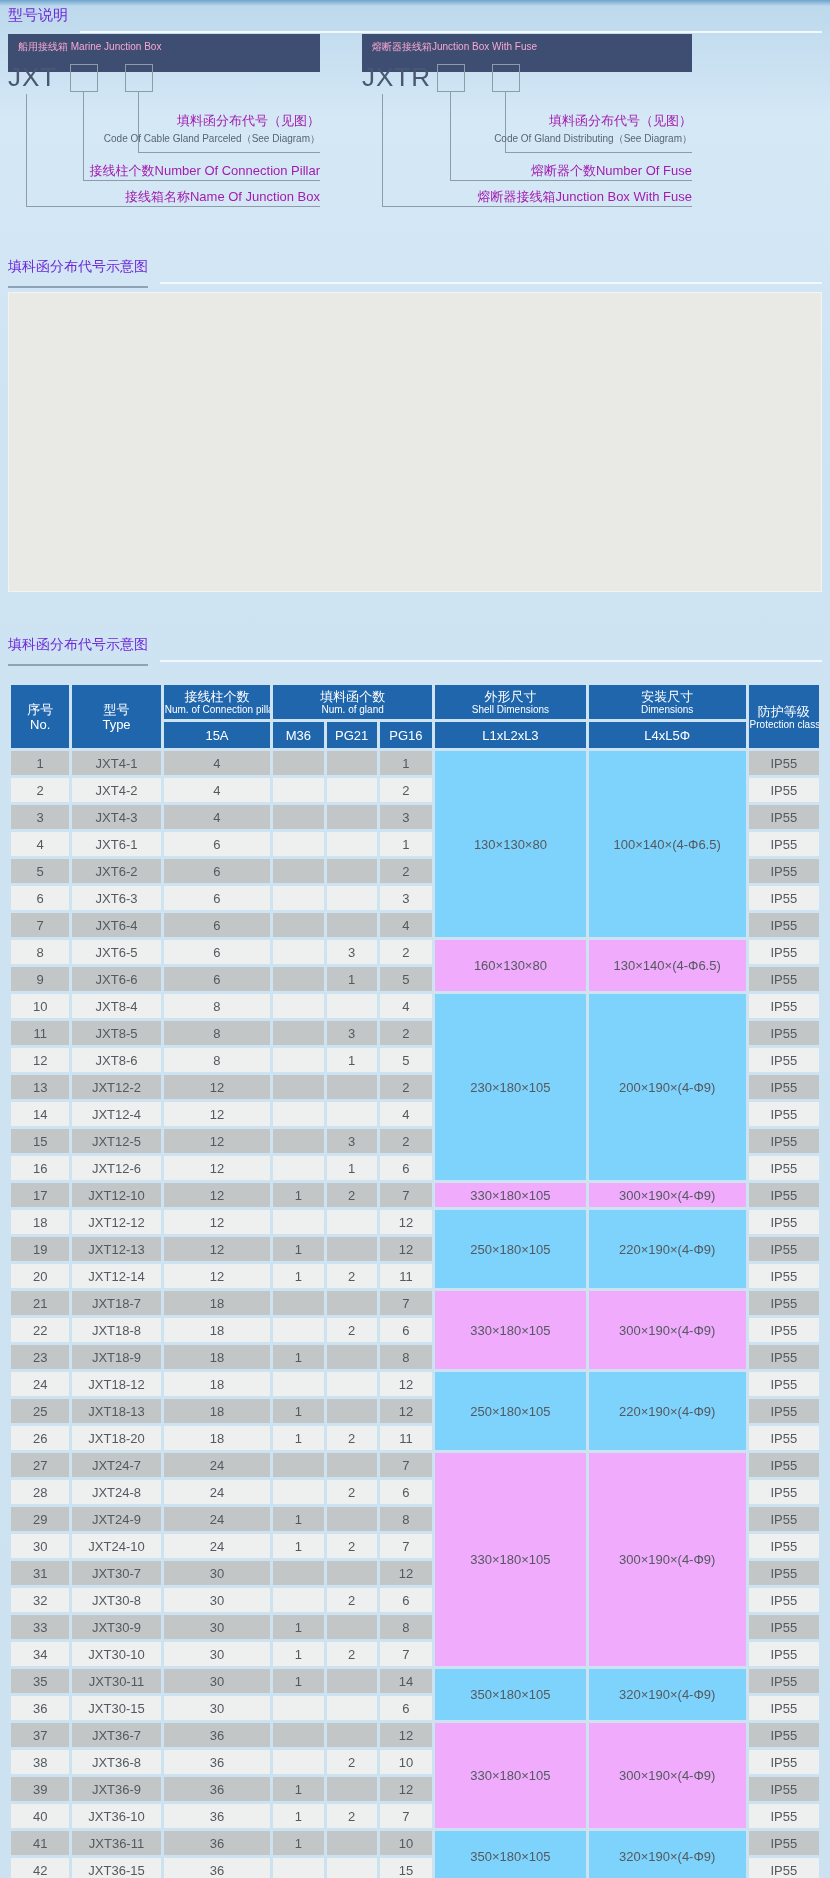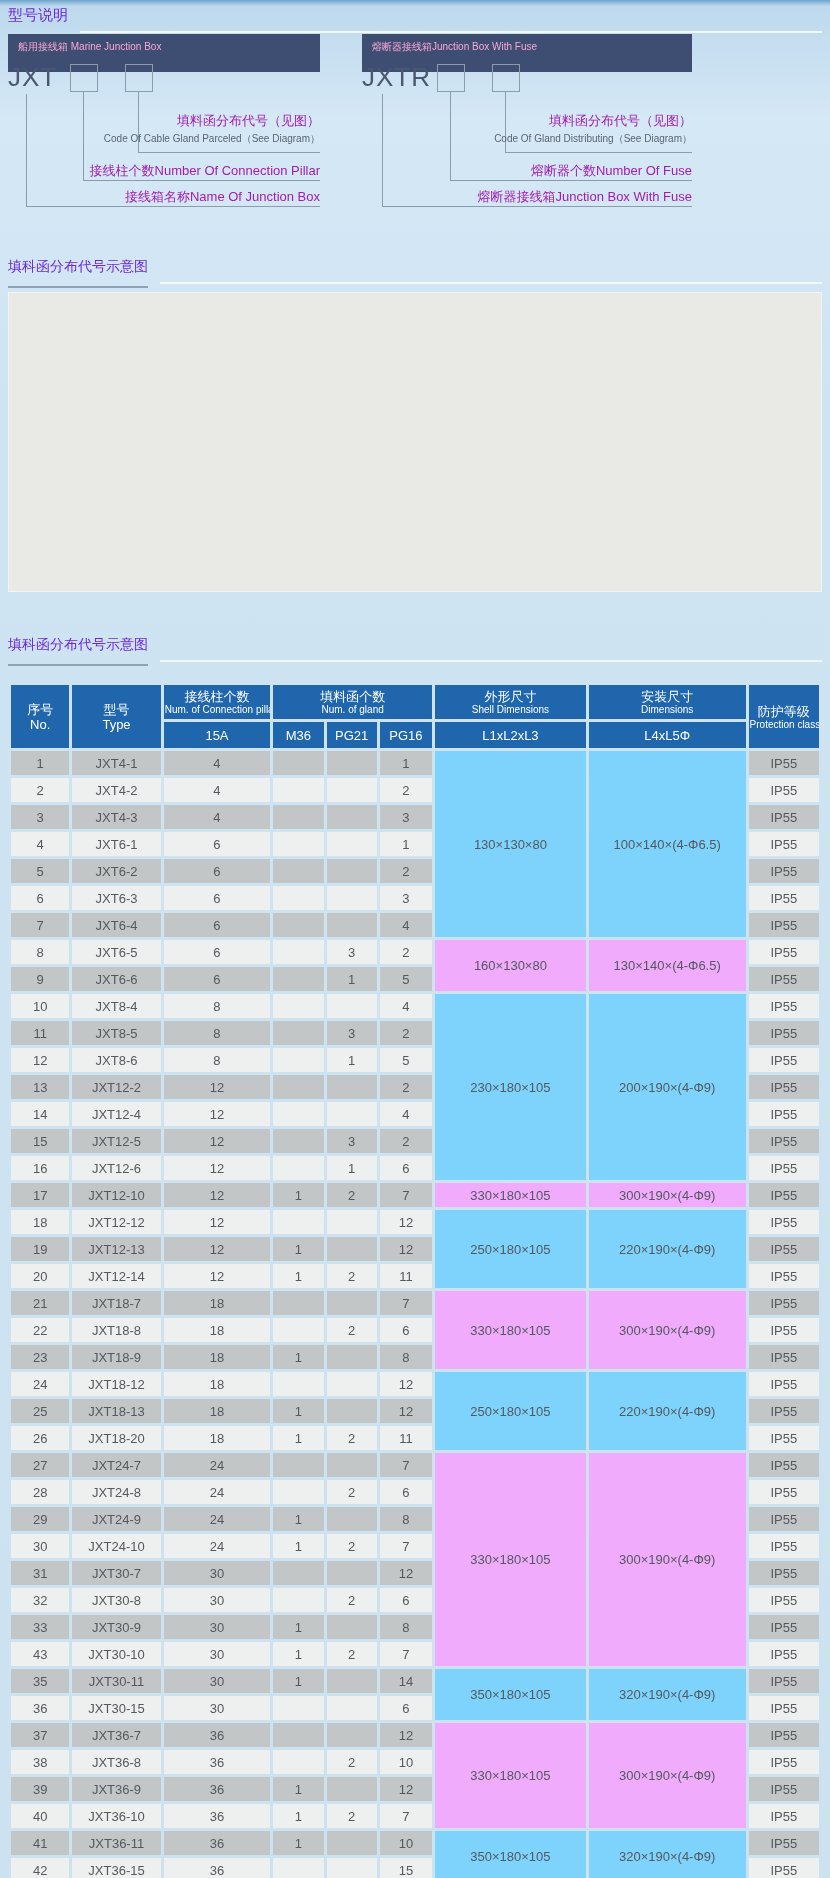--- a/index.html
+++ b/index.html
@@ -474,21 +474,21 @@
       <tr>
         <td class="odd">33</td>
         <td class="odd">JXT30-9</td>
         <td class="odd">30</td>
         <td class="odd">1</td>
         <td class="odd"></td>
         <td class="odd">8</td>
         <td class="odd">IP55</td>
       </tr>
       <tr>
-        <td class="even">43</td>
+        <td class="even">34</td>
         <td class="even">JXT30-10</td>
         <td class="even">30</td>
         <td class="even">1</td>
         <td class="even">2</td>
         <td class="even">7</td>
         <td class="even">IP55</td>
       </tr>
       <tr>
         <td class="odd">35</td>
         <td class="odd">JXT30-11</td>

